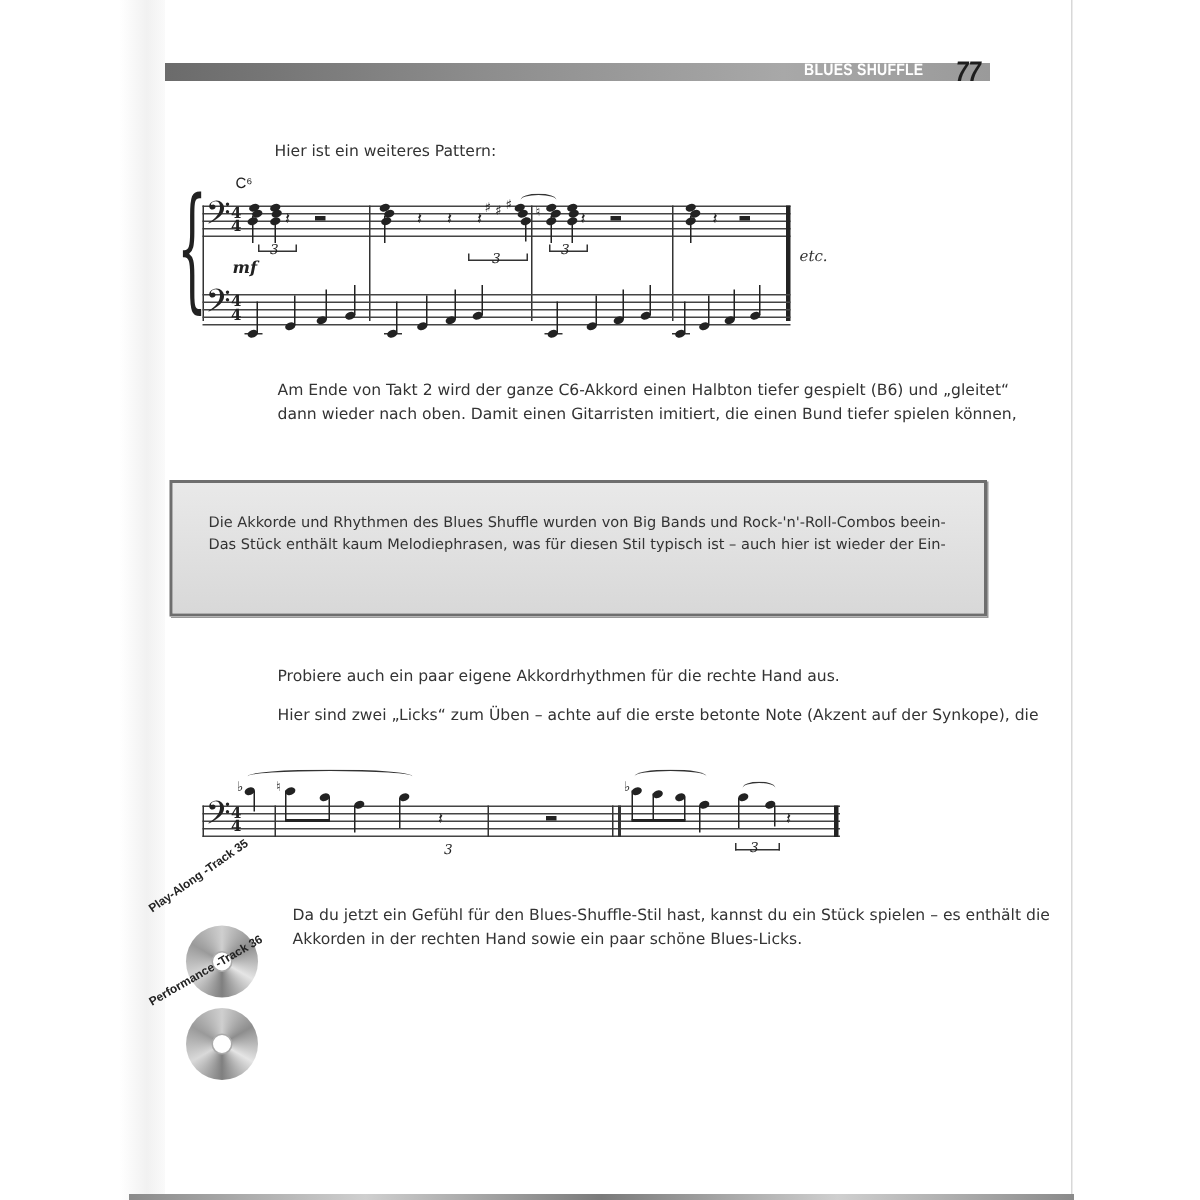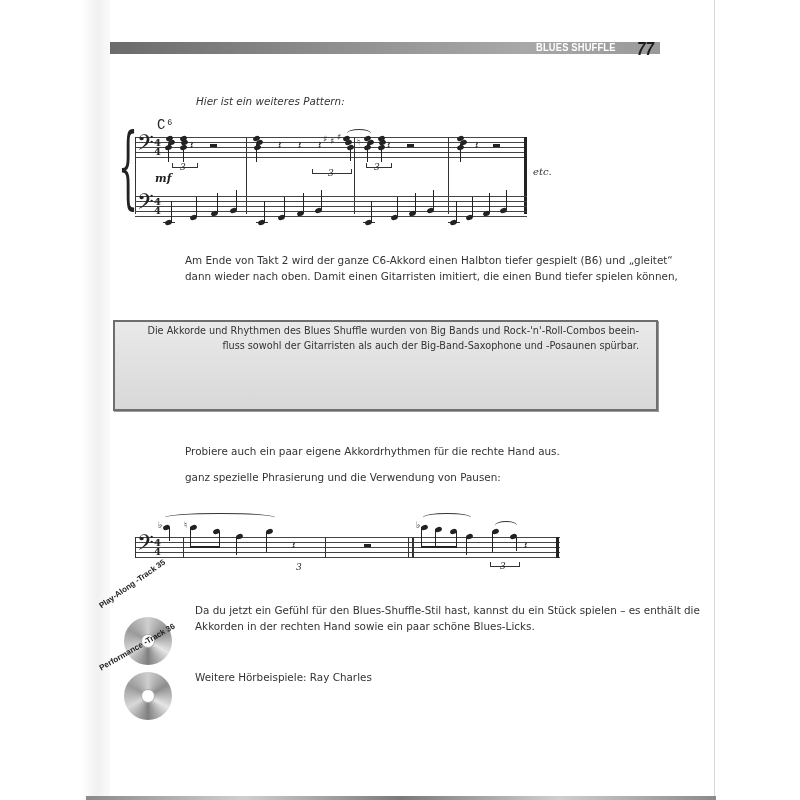--- a/index.html
+++ b/index.html
@@ -29,51 +29,51 @@
   .final-bar { position:absolute; width:3px; background:#222; }
   .clef { position:absolute; font-family:"DejaVu Serif", serif; font-size:26px; color:#222; line-height:1; }
   .timesig { position:absolute; font-family:"DejaVu Serif", serif; font-weight:bold; font-size:10px; line-height:9px; color:#222; text-align:center; }
   .note { position:absolute; width:7px; height:5px; border-radius:50%; background:#222; transform:rotate(-20deg); }
   .stem { position:absolute; width:1px; background:#222; }
   .ledger { position:absolute; width:12px; height:1px; background:#333; }
   .rest { position:absolute; font-family:"DejaVu Sans", sans-serif; font-size:11px; color:#222; line-height:1; }
   .halfrest { position:absolute; width:7px; height:3px; background:#222; }
   .triplet { position:absolute; font-family:"DejaVu Serif", serif; font-style:italic; font-size:9px; color:#222; text-align:center; }
   .tbracket { position:absolute; height:4px; border:1px solid #333; border-top:none; }
-  .chord-label { position:absolute; font-family:Liberation Mono, monospace; font-size:14px; color:#222; }
+  .chord-label { position:absolute; font-family:Liberation Sans, sans-serif; font-size:10px; color:#222; }
   .dyn { position:absolute; font-family:"DejaVu Serif", serif; font-style:italic; font-weight:bold; font-size:11px; color:#222; }
   .etc { position:absolute; font-family:"DejaVu Serif", serif; font-style:italic; font-size:10px; color:#333; }
   .brace { position:absolute; font-family:"DejaVu Serif", serif; font-size:90px; line-height:1; color:#222; transform:scaleX(0.35); transform-origin:left; }
   .acc { position:absolute; font-family:"DejaVu Sans", sans-serif; font-size:9px; color:#222; line-height:1; }
   .slur { position:absolute; border-top:1px solid #333; border-radius:50% 50% 0 0; height:8px; }
   .beam { position:absolute; height:2px; background:#222; }
 
   .info-box { position:absolute; left:113px; top:320px; width:541px; height:87px;
          background:linear-gradient(to bottom,#e9e9e9,#d8d8d8); border:2px solid #6e6e6e;
          box-shadow:1px 1px 0 #999; }
-  .info-box .text { left:24px; top:2px; width:500px; font-size:9.7px; line-height:14.6px;text-align:right; }
+  .info-box .text { left:24px; top:20px; width:500px; font-size:9.7px; line-height:14.6px; }
 
   .cd { position:absolute; width:48px; height:48px; border-radius:50%;
         background:conic-gradient(#cfcfcf,#8d8d8d,#e5e5e5,#7f7f7f,#d9d9d9,#9a9a9a,#cfcfcf); }
   .cd::after { content:""; position:absolute; left:17px; top:17px; width:14px; height:14px; border-radius:50%; background:#fff; border:1px solid #aaa; box-sizing:border-box; }
   .cd-label { position:absolute; font-family:"Liberation Sans", sans-serif; font-weight:bold; font-size:8px; color:#222; white-space:nowrap; }
 </style>
 </head>
 <body>
 
 <div class="page-shadow"></div>
 <div class="page-edge"></div>
 <div class="bottom-strip"></div>
 
 <div class="header-bar">
   <span class="header-title">BLUES SHUFFLE</span>
   <span class="page-number">77</span>
 </div>
 
-<div class="text" style="left:196px; top:93px;font-style:italic;">Hier ist ein weiteres Pattern:</div>
+<div class="text" style="left:183px; top:93px;">Hier ist ein weiteres Pattern:</div>
 
 <div>
   <div class="brace" style="left:118px; top:121px;">{</div>
   <div class="chord-label" style="left:157px; top:117px;">C⁶</div>
 
   <div class="staff" style="left:135px; top:137px; width:392px; height:21px;">
     <div class="staff-line" style="top:0"></div>
     <div class="staff-line" style="top:5px"></div>
     <div class="staff-line" style="top:10px"></div>
     <div class="staff-line" style="top:15px"></div>
@@ -200,28 +200,28 @@
 </div>
 
 <div class="text" style="left:185px; top:252px; width:520px;">
   <div>Am Ende von Takt 2 wird der ganze C6-Akkord einen Halbton tiefer gespielt (B6) und „gleitet“</div>
   <div>dann wieder nach oben. Damit einen Gitarristen imitiert, die einen Bund tiefer spielen können,</div>
 </div>
 
 <div class="info-box">
   <div class="text">
     <div>Die Akkorde und Rhythmen des Blues Shuffle wurden von Big Bands und Rock-'n'-Roll-Combos beein-</div>
-    <div>fluss sowohl der Gitarristen als auch der Big-Band-Saxophone und -Posaunen spürbar.</div>
+    <div>Das Stück enthält kaum Melodiephrasen, was für diesen Stil typisch ist – auch hier ist wieder der Ein-</div>
   </div>
 </div>
 
 <div class="text" style="left:185px; top:443px;">Probiere auch ein paar eigene Akkordrhythmen für die rechte Hand aus.</div>
 
 <div class="text" style="left:185px; top:469px; width:520px;">
-  <div>ganz spezielle Phrasierung und die Verwendung von Pausen:</div>
+  <div>Hier sind zwei „Licks“ zum Üben – achte auf die erste betonte Note (Akzent auf der Synkope), die</div>
 </div>
 
 <div class="staff" style="left:135px; top:537px; width:425px; height:21px;">
   <div class="staff-line" style="top:0"></div>
   <div class="staff-line" style="top:5px"></div>
   <div class="staff-line" style="top:10px"></div>
   <div class="staff-line" style="top:15px"></div>
   <div class="staff-line" style="top:20px"></div>
   <div class="barline" style="left:0; top:0; height:21px;"></div>
   <div class="clef" style="left:2px; top:-5px;">𝄢</div>
@@ -284,14 +284,13 @@
   <div class="cd" style="left:124px; top:672px;"></div>
   <div class="cd-label" style="left:100px; top:664px; transform:rotate(-30deg); transform-origin:left;">Performance -Track 36</div>
 </div>
 
 <div class="text" style="left:195px; top:602px; width:520px;">
   <div>Da du jetzt ein Gefühl für den Blues-Shuffle-Stil hast, kannst du ein Stück spielen – es enthält die</div>
   <div>Akkorden in der rechten Hand sowie ein paar schöne Blues-Licks.</div>
 </div>
 
 <div class="text" style="left:195px; top:669px; width:500px;">
-  <div>Weitere Hörbeispiele: Ray Charles</div>
 </div>
 
 </body></html>

